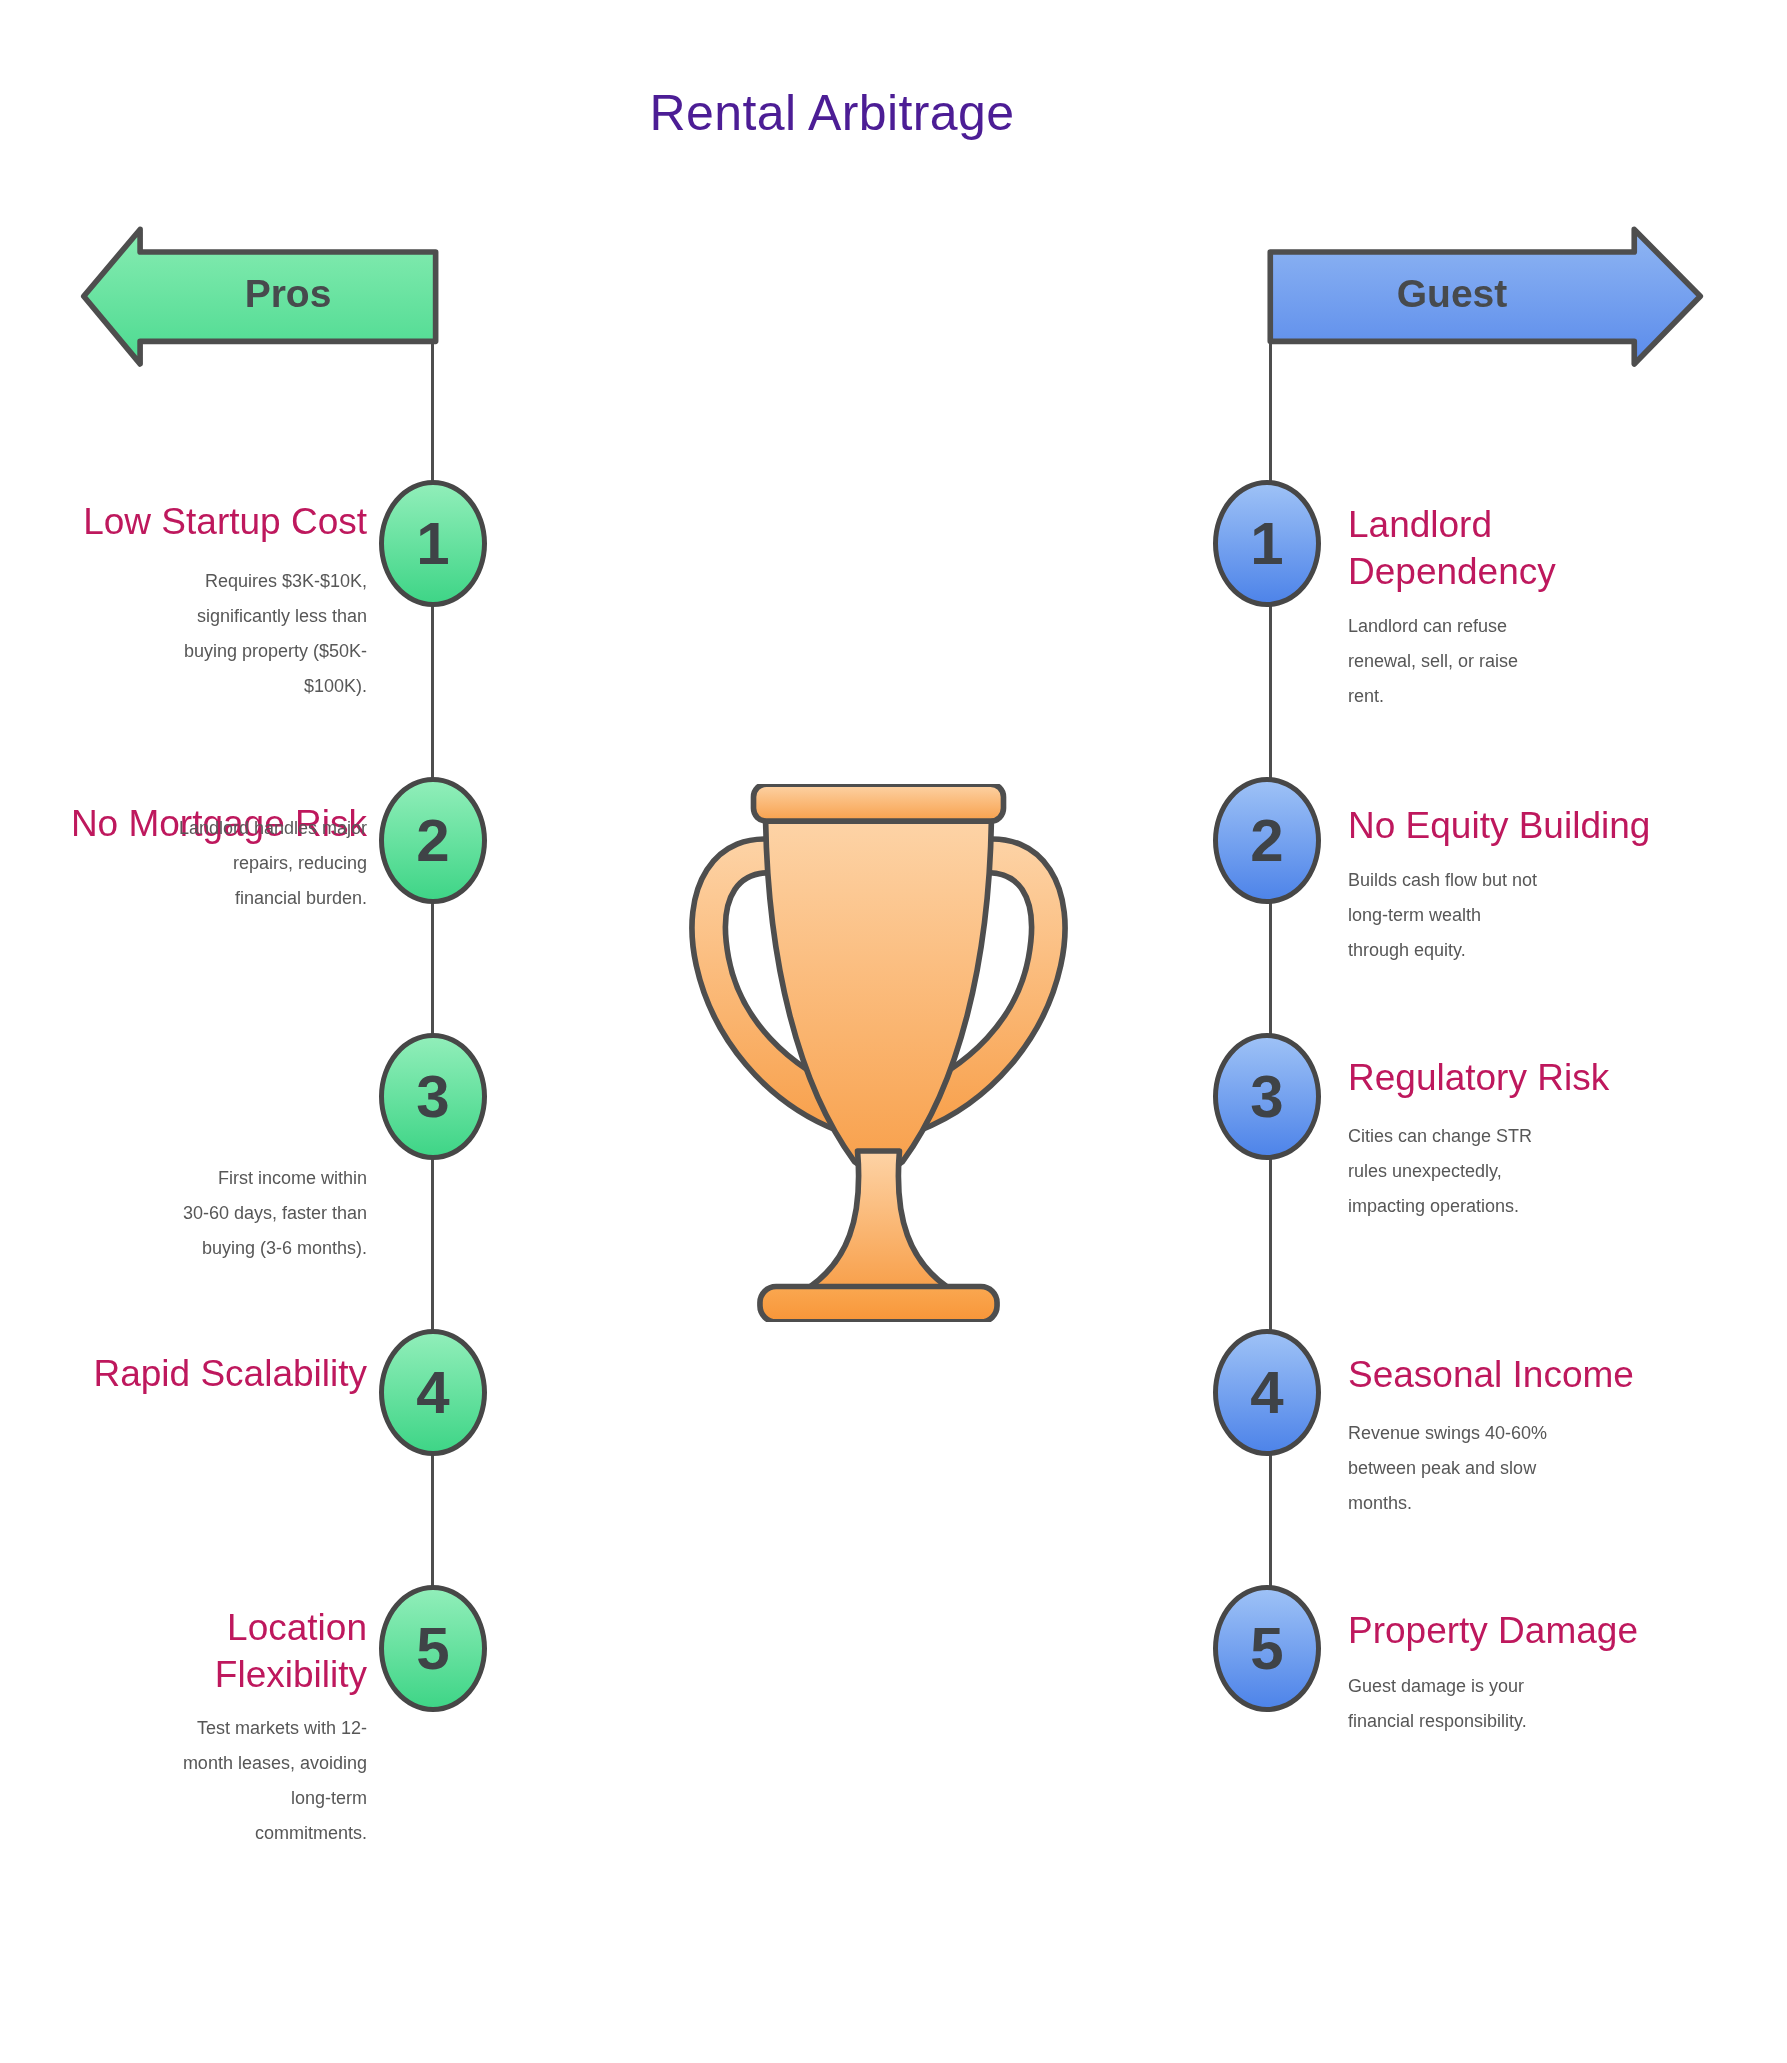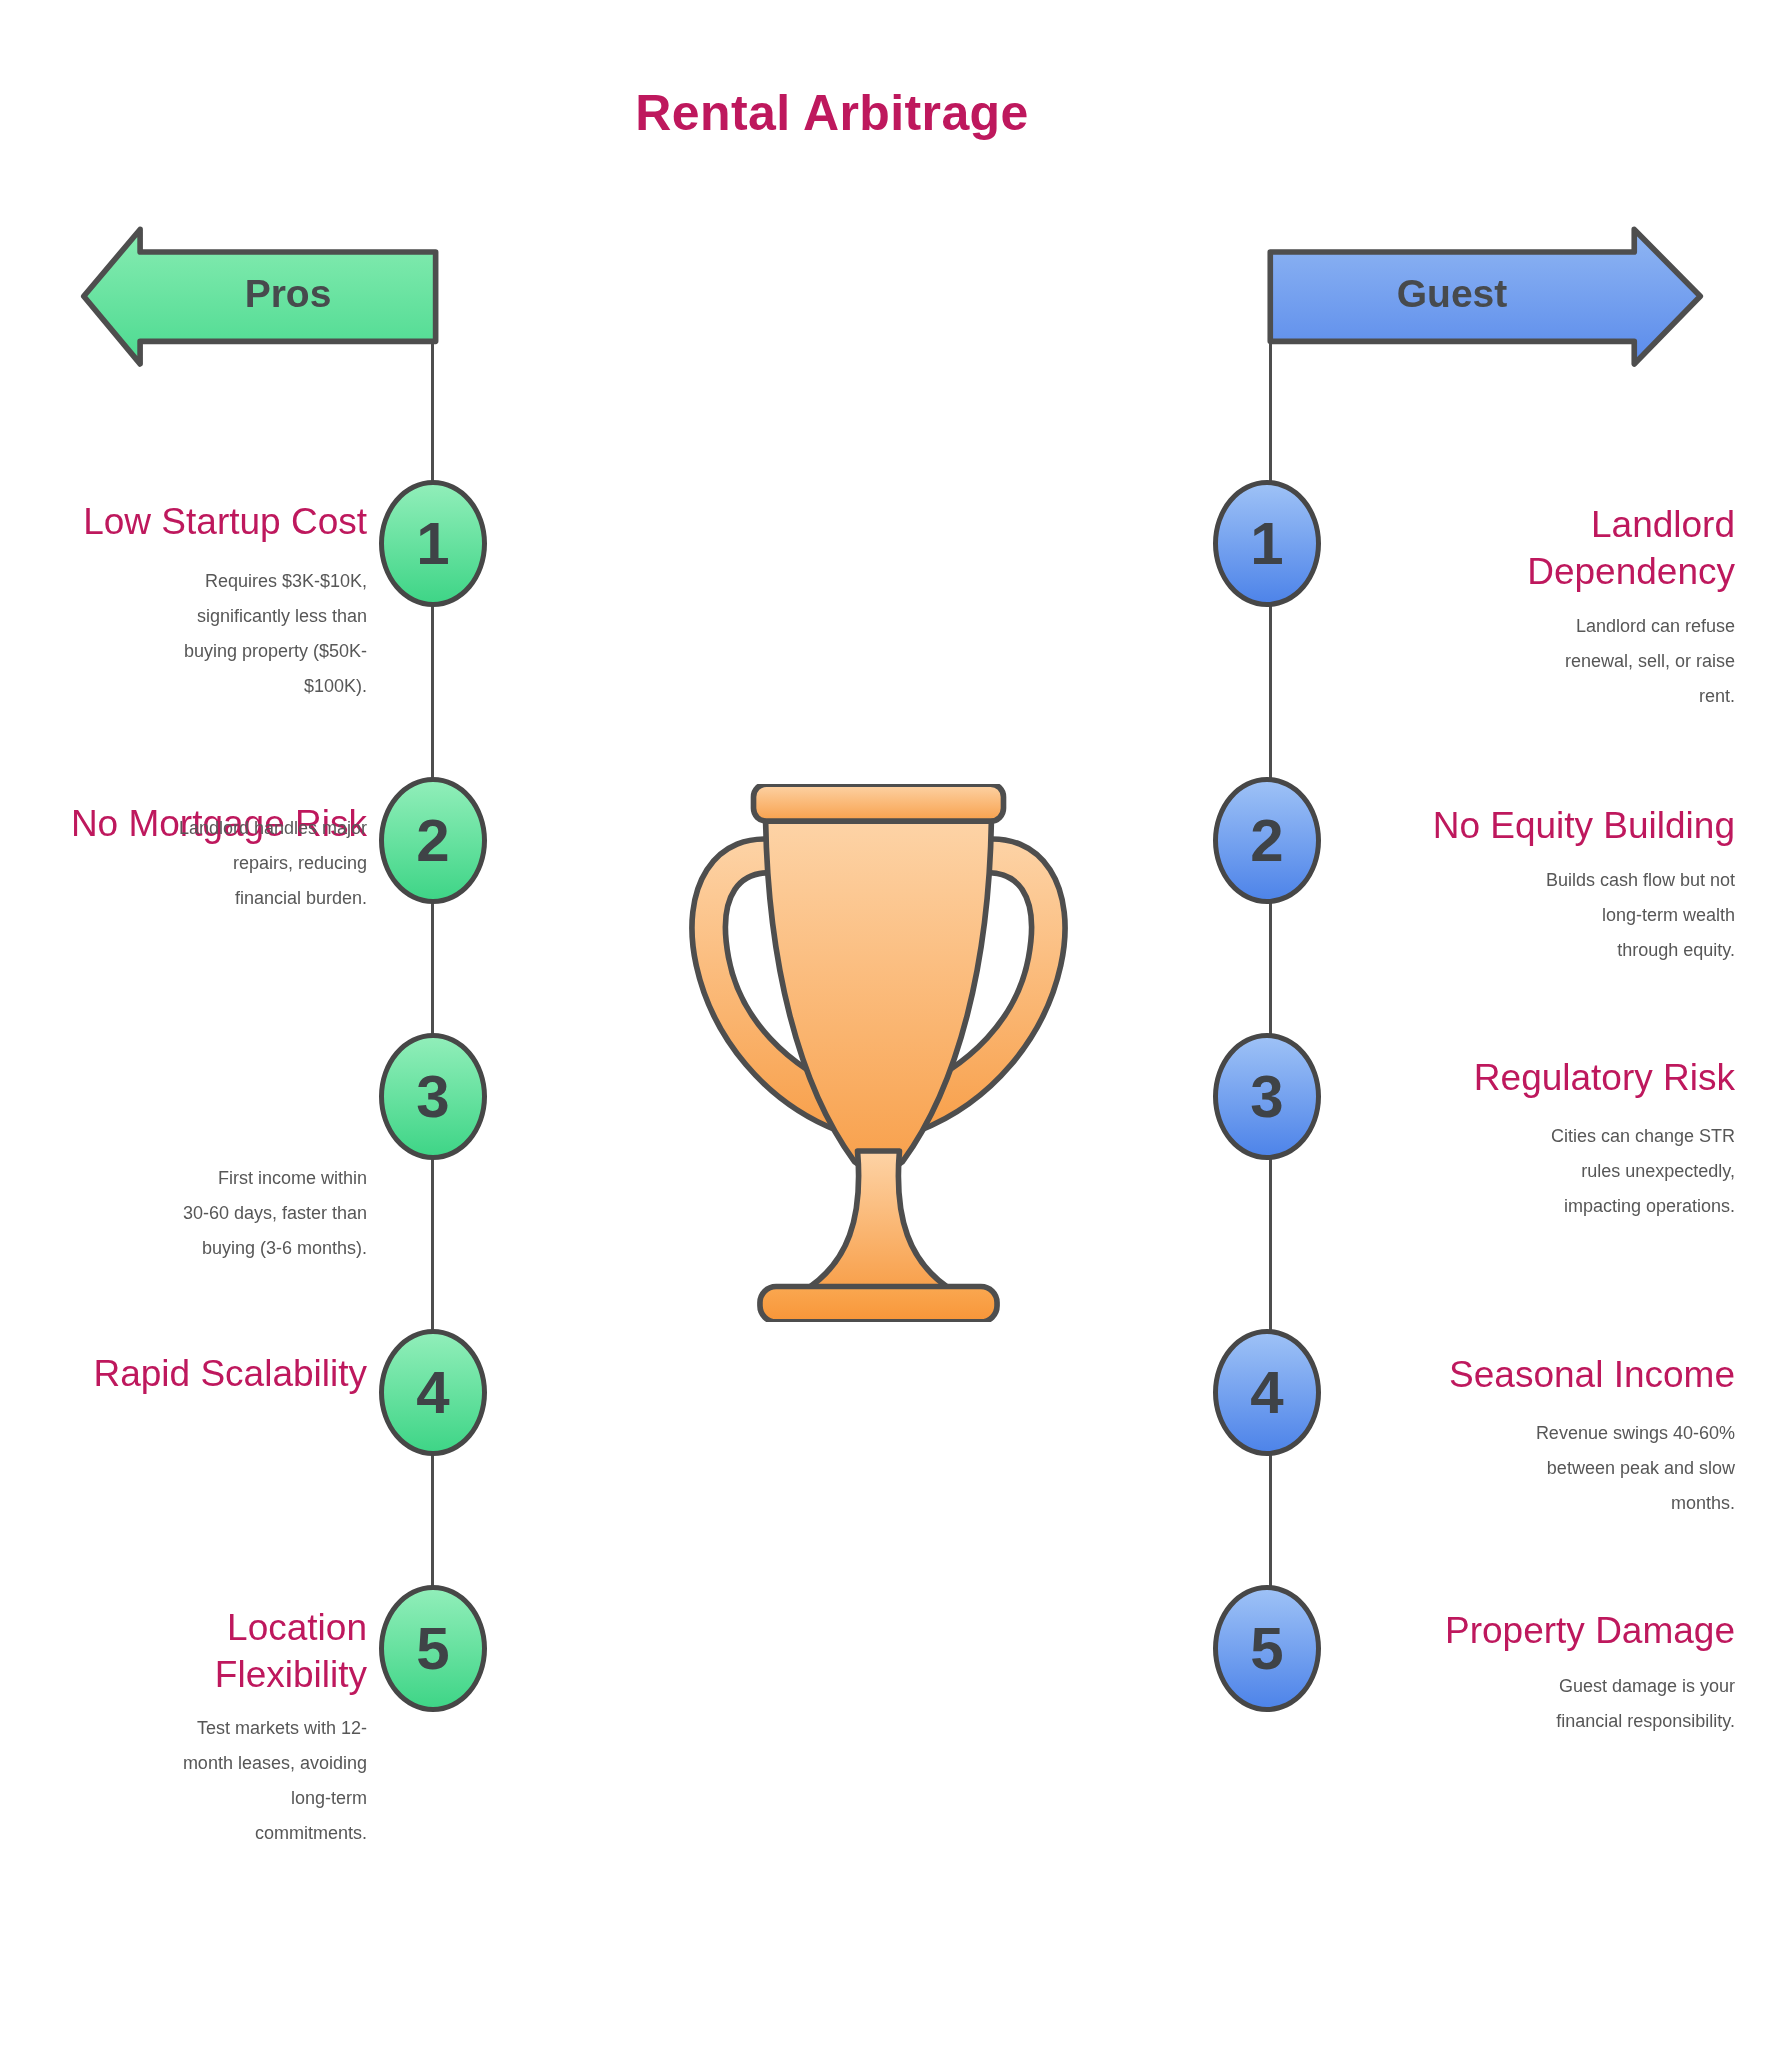--- a/index.html
+++ b/index.html
@@ -6,21 +6,21 @@
   .canvas{
     position:relative;
     width:1788px;height:2064px;
     background:#ffffff;
     font-family:"Liberation Sans", sans-serif;
     overflow:hidden;
   }
   .abs{position:absolute;}
   .title{
     left:429px;top:84px;width:806px;
-    text-align:center;font-size:50px;font-weight:bold;color:#be185d;
+    text-align:center;font-size:50px;font-weight:normal;color:#4c1d95;
     letter-spacing:0.4px;
   }
   .arrow-label{
     top:272px;text-align:center;font-size:39px;font-weight:bold;color:#474A4D;
   }
   .pros-label{left:140px;width:296px;}
   .cons-label{left:1270px;width:364px;}
   .spine{top:342px;width:3.2px;height:1307px;background:#4E4E4E;z-index:1;}
   .spine-left{left:431px;}
   .spine-right{left:1269px;}
@@ -33,21 +33,21 @@
   .circle.blue{background:linear-gradient(180deg,#9DC1F6 0%,#4E84E9 100%);}
   .c-left{left:379px;}
   .c-right{left:1213px;}
   .item-title{
     font-size:37px;line-height:47px;color:#be185d;white-space:pre-line;
   }
   .item-desc{
     font-size:18px;line-height:35px;color:#575757;white-space:pre-line;
   }
   .l-text{left:12px;width:355px;text-align:right;}
-  .r-text{left:1348px;width:387px;text-align:right;}
+  .r-text{left:1348px;width:387px;text-align:left;}
   svg{display:block;}
 </style>
 </head>
 <body>
 
 <div class="canvas">
 
   <div class="abs title">Rental Arbitrage</div>
 
   <svg class="abs" style="left:77px;top:223px;" width="371" height="153" viewBox="0 0 460 190">

